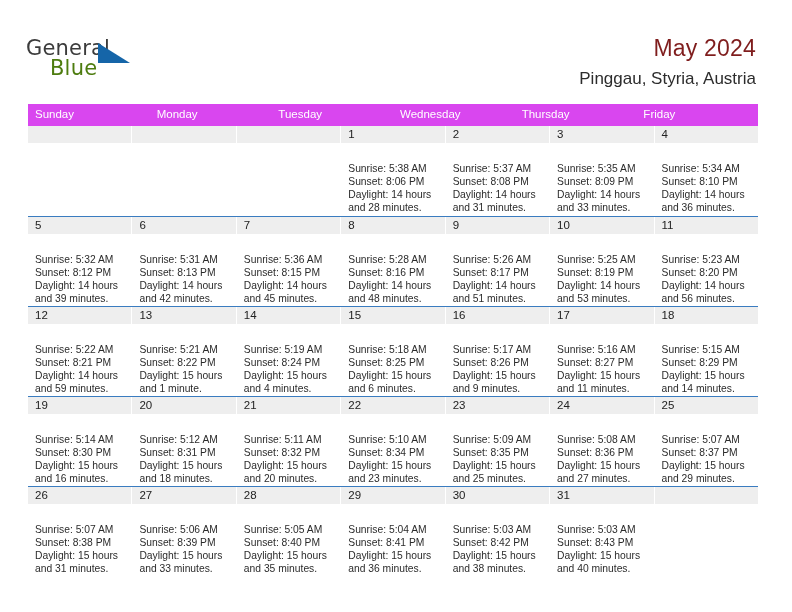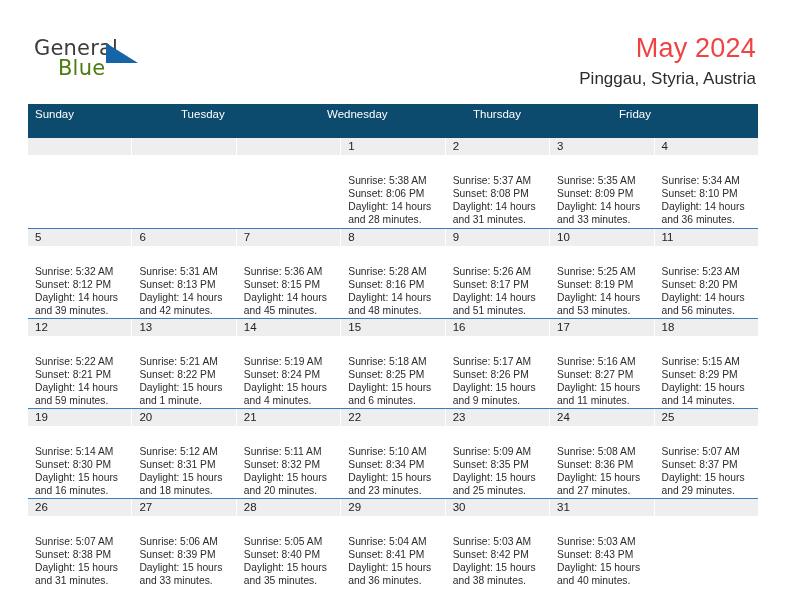--- a/index.html
+++ b/index.html
@@ -24,21 +24,21 @@
   
   .header {
     position: absolute;
     left: 0;
     top: 0;
     width: 792px;
     height: 96px;
   }
   .logo {
     position: absolute;
-    left: 34px;
+    left: 26px;
     top: 36px;
     width: 130px;
     height: 48px;
     text-align: right;
   }
   .logo-general {
     position: absolute;
     left: 0;
     top: 0;
     font-size: 21px;
@@ -66,45 +66,45 @@
     border-left: 32px solid #1565a8;
     border-top: 20px solid transparent;
   }
   .title-block {
     position: absolute;
     right: 36px;
     top: 32px;
     text-align: right;
   }
   .cal-title {
-    font-size: 27px;
+    font-size: 23px;
     font-weight: 400;
-    color: #ef4444;
+    color: #7f1d1d;
     line-height: 32px;
     letter-spacing: 0.2px;
   }
   .cal-subtitle {
     margin-top: 6px;
     font-size: 17px;
     font-weight: 400;
     color: #2c2c2c;
     line-height: 18px;
   }
 
   
   .calendar {
     position: absolute;
     left: 28px;
     top: 104px;
     width: 730px;
   }
   .weekdays {
     display: flex;
-    background: #0c4a6e;
-    height: 34px;
+    background: #d946ef;
+    height: 22px;
   }
   .weekday {
     flex: 1 1 0;
     color: #ffffff;
     font-size: 11.5px;
     line-height: 21px;
     padding-left: 7px;
     box-sizing: border-box;
     white-space: nowrap;
   }
@@ -164,20 +164,21 @@
     <div class="title-block">
       <div class="cal-title">May 2024</div>
       <div class="cal-subtitle">Pinggau, Styria, Austria</div>
     </div>
 
   </div>
 
   <div class="calendar">
     <div class="weekdays">
         <div class="weekday">Sunday</div>
+        <div class="weekday">Monday</div>
         <div class="weekday">Tuesday</div>
         <div class="weekday">Wednesday</div>
         <div class="weekday">Thursday</div>
         <div class="weekday">Friday</div>
       </div>
     <div id="weeks-container">
         <div class="week first">
           <div class="daycell">
             <div class="daynum-band"></div>
             <div class="daycell-body"></div>

